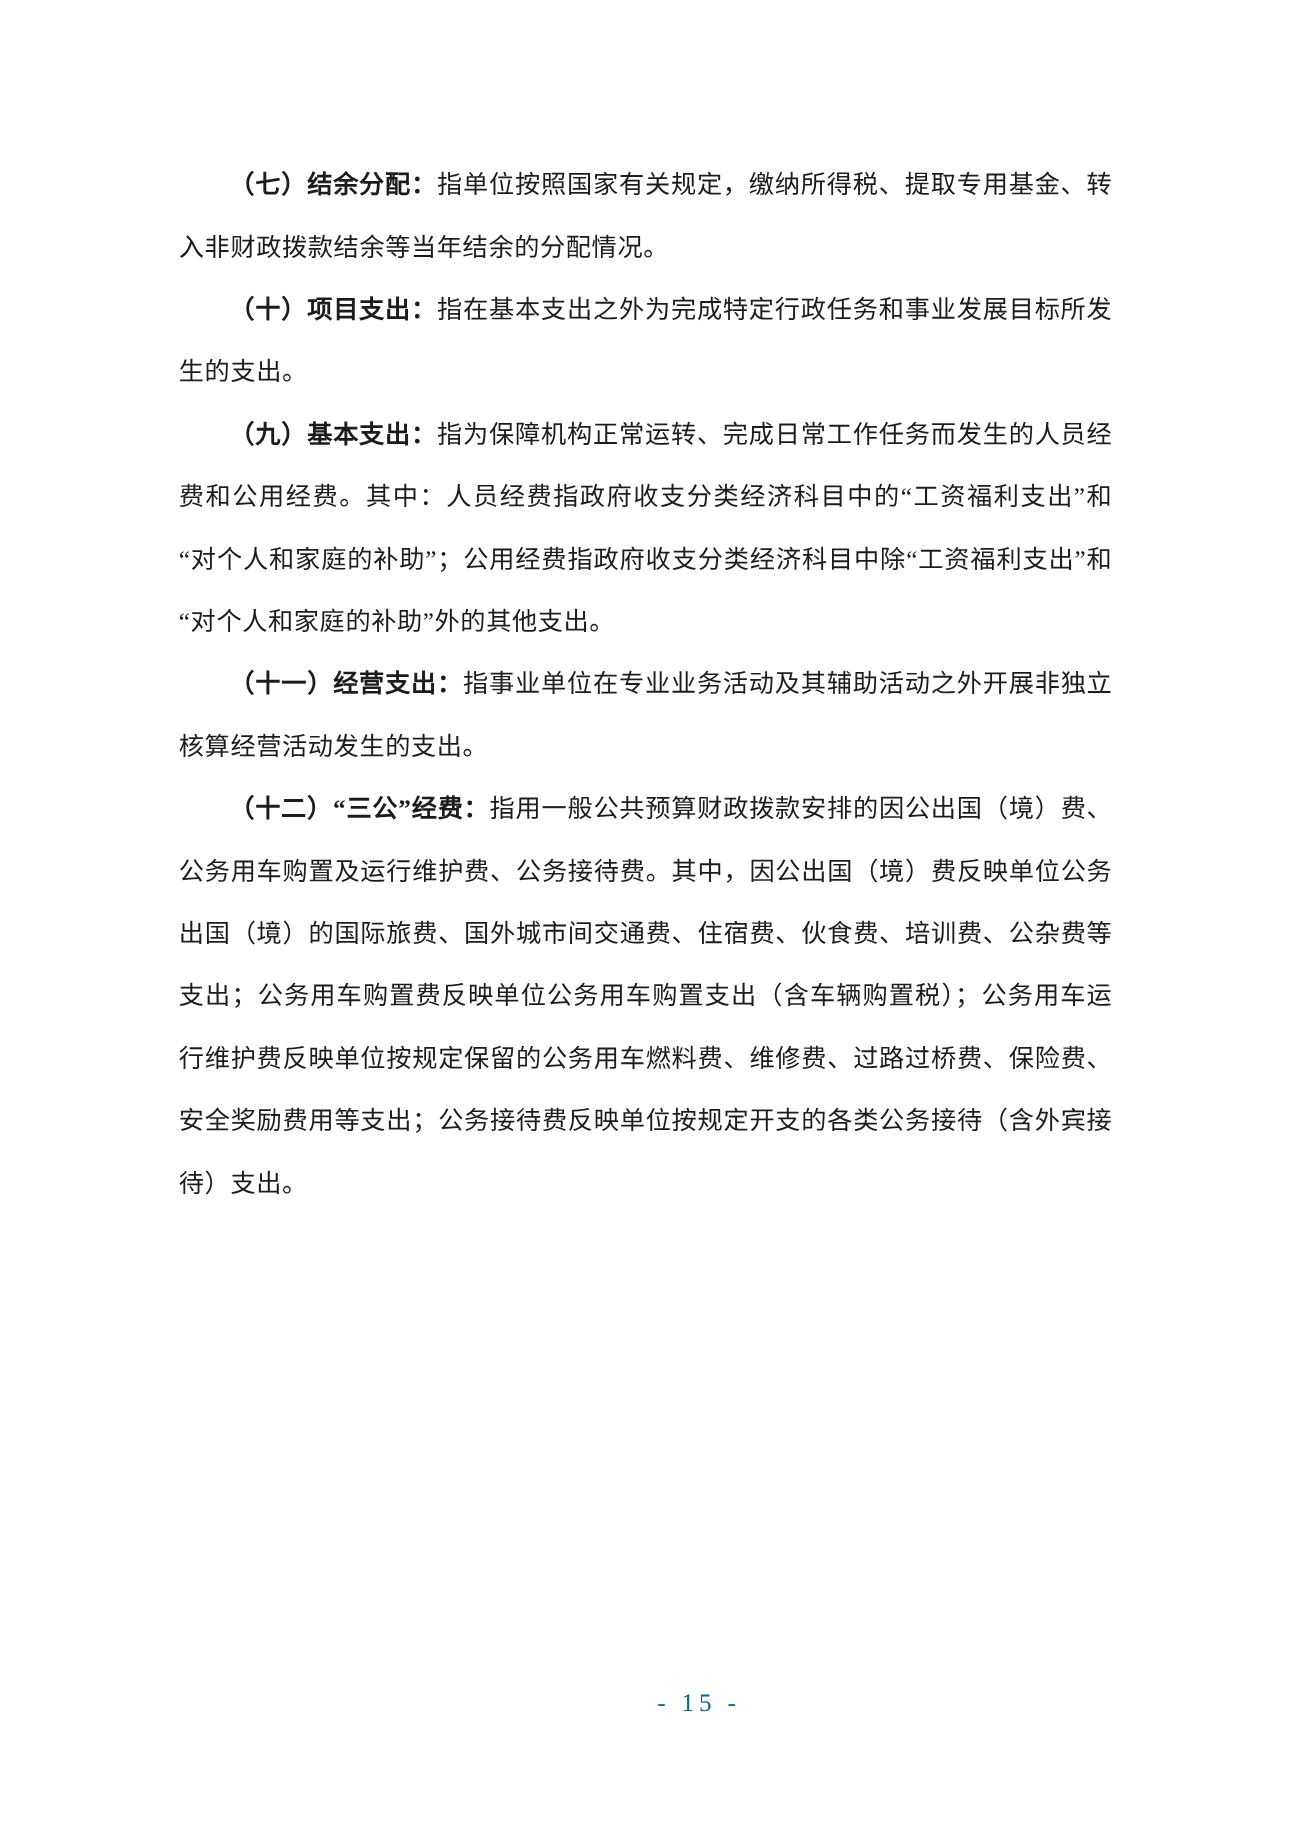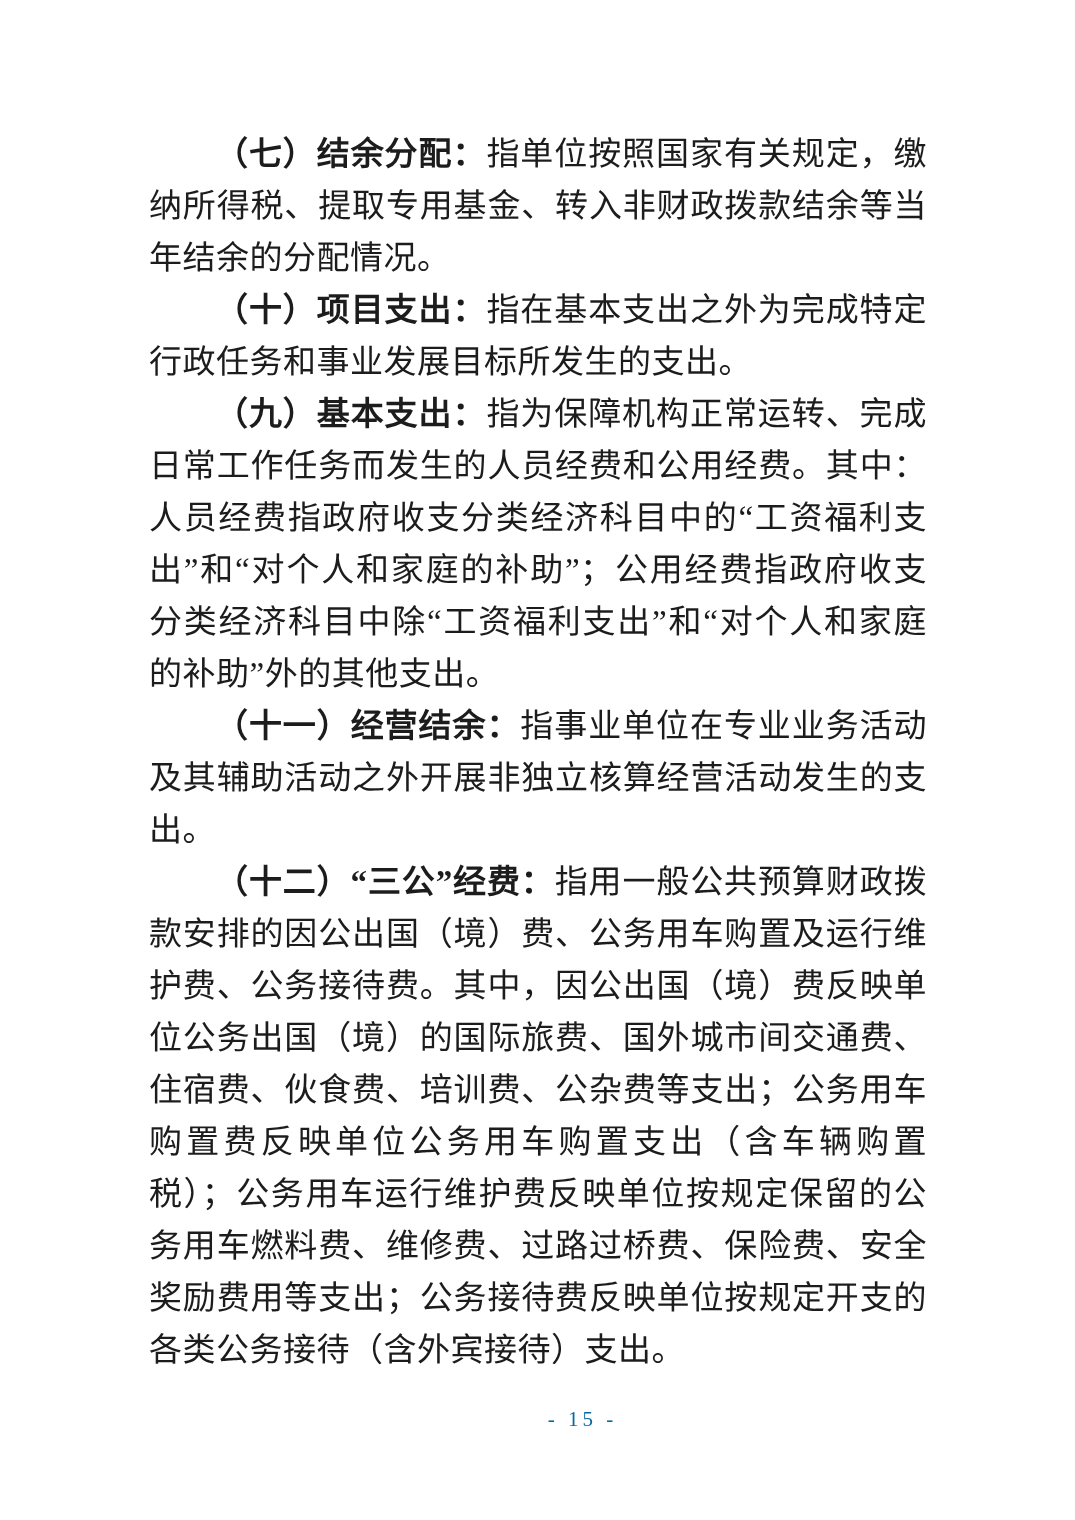--- a/index.html
+++ b/index.html
@@ -17,21 +17,21 @@
     color: #1c1c1c;
   }
   .content {
     position: absolute;
     top: 128px;
     left: 149px;
     width: 778px;
   }
   .para {
     margin: 0;
-    font-size: 33px;
+    font-size: 21px;
     line-height: 52px;
     text-align: justify;
     text-justify: inter-ideograph;
     text-indent: 2em;
     letter-spacing: 0.5px;
     word-break: break-all;
   }
   .para .head {
     font-weight: bold;
   }
@@ -53,20 +53,20 @@
 <div class="page">
   <div class="content">
 
     <p class="para"><span class="head">（七）结余分配：</span><span>指单位按照国家有关规定，缴纳所得税、提取专用基金、转入非财政拨款结余等当年结余的分配情况。</span></p>
 
 
     <p class="para"><span class="head">（十）项目支出：</span><span>指在基本支出之外为完成特定行政任务和事业发展目标所发生的支出。</span></p>
 
     <p class="para"><span class="head">（九）基本支出：</span><span>指为保障机构正常运转、完成日常工作任务而发生的人员经费和公用经费。其中：人员经费指政府收支分类经济科目中的“工资福利支出”和“对个人和家庭的补助”；公用经费指政府收支分类经济科目中除“工资福利支出”和“对个人和家庭的补助”外的其他支出。</span></p>
 
-    <p class="para"><span class="head">（十一）经营结余：</span><span>指事业单位在专业业务活动及其辅助活动之外开展非独立核算经营活动发生的支出。</span></p>
+    <p class="para"><span class="head">（十一）经营支出：</span><span>指事业单位在专业业务活动及其辅助活动之外开展非独立核算经营活动发生的支出。</span></p>
 
     <p class="para"><span class="head">（十二）“三公”经费：</span><span>指用一般公共预算财政拨款安排的因公出国（境）费、公务用车购置及运行维护费、公务接待费。其中，因公出国（境）费反映单位公务出国（境）的国际旅费、国外城市间交通费、住宿费、伙食费、培训费、公杂费等支出；公务用车购置费反映单位公务用车购置支出（含车辆购置税）；公务用车运行维护费反映单位按规定保留的公务用车燃料费、维修费、过路过桥费、保险费、安全奖励费用等支出；公务接待费反映单位按规定开支的各类公务接待（含外宾接待）支出。</span></p>
 
   </div>
 
   <div class="footer">- 15 -</div>
 </div>
 
 </body></html>

